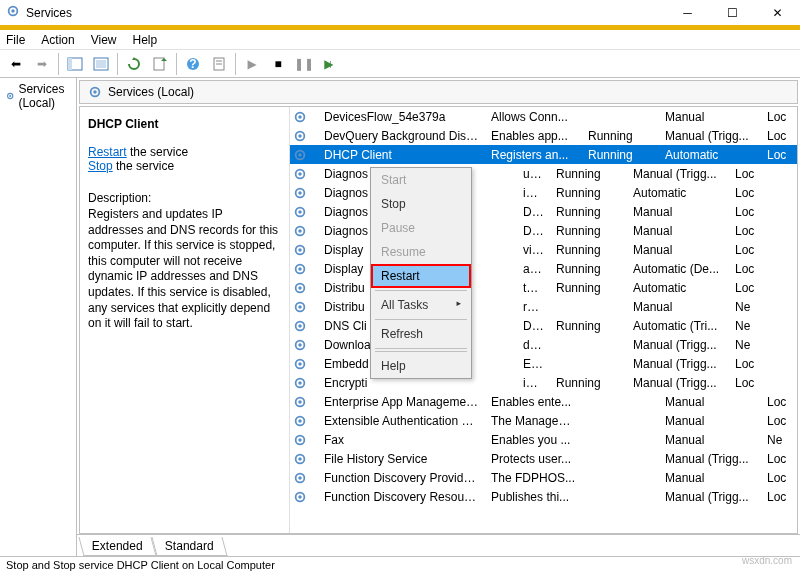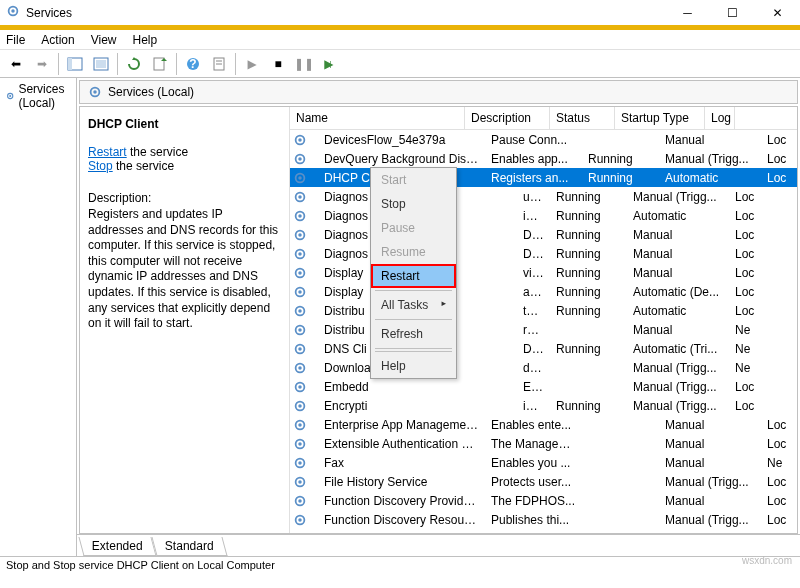--- a/index.html
+++ b/index.html
@@ -31,21 +31,21 @@
 .c-name { width: 175px; } .c-desc { width: 85px; } .c-status { width: 65px; } .c-start { width: 90px; } .c-log { width: 30px; }
 .rows { }
 .row { display: flex; align-items: center; height: 19px; gap: 12px; }
 .row.sel { background: #0078d7; color: #fff; }
 .row .ic { width: 16px; height: 16px; margin: 0 2px; flex-shrink: 0; display: inline-flex; align-items: center; justify-content: center; }
 .row .rn { width: 157px; overflow: hidden; white-space: nowrap; text-overflow: ellipsis; padding-left: 2px; }
 .row .rd { width: 85px; overflow: hidden; white-space: nowrap; text-overflow: ellipsis; }
 .row .rs { width: 65px; }
 .row .rt { width: 90px; overflow: hidden; white-space: nowrap; text-overflow: ellipsis; }
 .row .rl { width: 30px; }
-.ctxmenu { position: absolute; background: #f0f0f0; border: 1px solid #a0a0a0; box-shadow: 2px 2px 4px rgba(0,0,0,.2); width: 87px; z-index: 10; }
+.ctxmenu { position: absolute; background: #f0f0f0; border: 1px solid #a0a0a0; box-shadow: 2px 2px 4px rgba(0,0,0,.2); width: 102px; z-index: 10; }
 .ctxmenu .mi { padding: 5px 10px; color: #333; }
 .ctxmenu .mi.dis { color: #a0a0a0; }
 .ctxmenu .mi.hl { background: #90c8f6; border: 2px solid #ff0000; padding: 3px 8px; color: #000; }
 .ctxmenu .mi.bold { font-weight: bold; }
 .ctxmenu .sep { height: 1px; background: #c0c0c0; margin: 2px 4px; }
 .ctxmenu .arrow::after { content: "▸"; float: right; font-size: 9px; }
 .tabs { height: 22px; border-top: 1px solid #c0c0c0; display: flex; align-items: flex-end; padding-left: 4px; }
 .tabs .tab { border: 1px solid #c0c0c0; border-top: none; padding: 2px 10px; background: #fff; font-size: 11px; transform: skewX(15deg); }
 .tabs .tab span { display: inline-block; transform: skewX(-15deg); }
 .status { height: 20px; border-top: 1px solid #c0c0c0; padding: 2px 6px; font-size: 11px; }
@@ -152,37 +152,30 @@
       <div class="descpane">
         <div class="svcname">DHCP Client</div>
         <div class="actions">
           <div><span class="link">Restart</span><span> the service</span></div>
           <div><span class="link">Stop</span><span> the service</span></div>
         </div>
         <div class="dlabel">Description:</div>
         <div class="dtext">Registers and updates IP addresses and DNS records for this computer. If this service is stopped, this computer will not receive dynamic IP addresses and DNS updates. If this service is disabled, any services that explicitly depend on it will fail to start.</div>
       </div>
       <div class="list">
-        <div class="cols">
-          <div class="c-name">Name</div>
-          <div class="c-desc">Description</div>
-          <div class="c-status">Status</div>
-          <div class="c-start">Startup Type</div>
-          <div class="c-log">Log</div>
-        </div>
         <div class="rows" id="rows">
             <div class="row">
               <span class="ic">
                 <svg class="gearsvg" viewBox="0 0 16 16">
                   <circle cx="8" cy="8" r="5" fill="none" stroke="#5a8fc7" stroke-width="2"></circle>
                   <circle cx="8" cy="8" r="2" fill="#5a8fc7"></circle>
                 </svg>
               </span>
               <span class="rn">DevicesFlow_54e379a</span>
-              <span class="rd">Pause Conn...</span>
+              <span class="rd">Allows Conn...</span>
               <span class="rs"></span>
               <span class="rt">Manual</span>
               <span class="rl">Loc</span>
             </div>
             <div class="row">
               <span class="ic">
                 <svg class="gearsvg" viewBox="0 0 16 16">
                   <circle cx="8" cy="8" r="5" fill="none" stroke="#5a8fc7" stroke-width="2"></circle>
                   <circle cx="8" cy="8" r="2" fill="#5a8fc7"></circle>
                 </svg>

